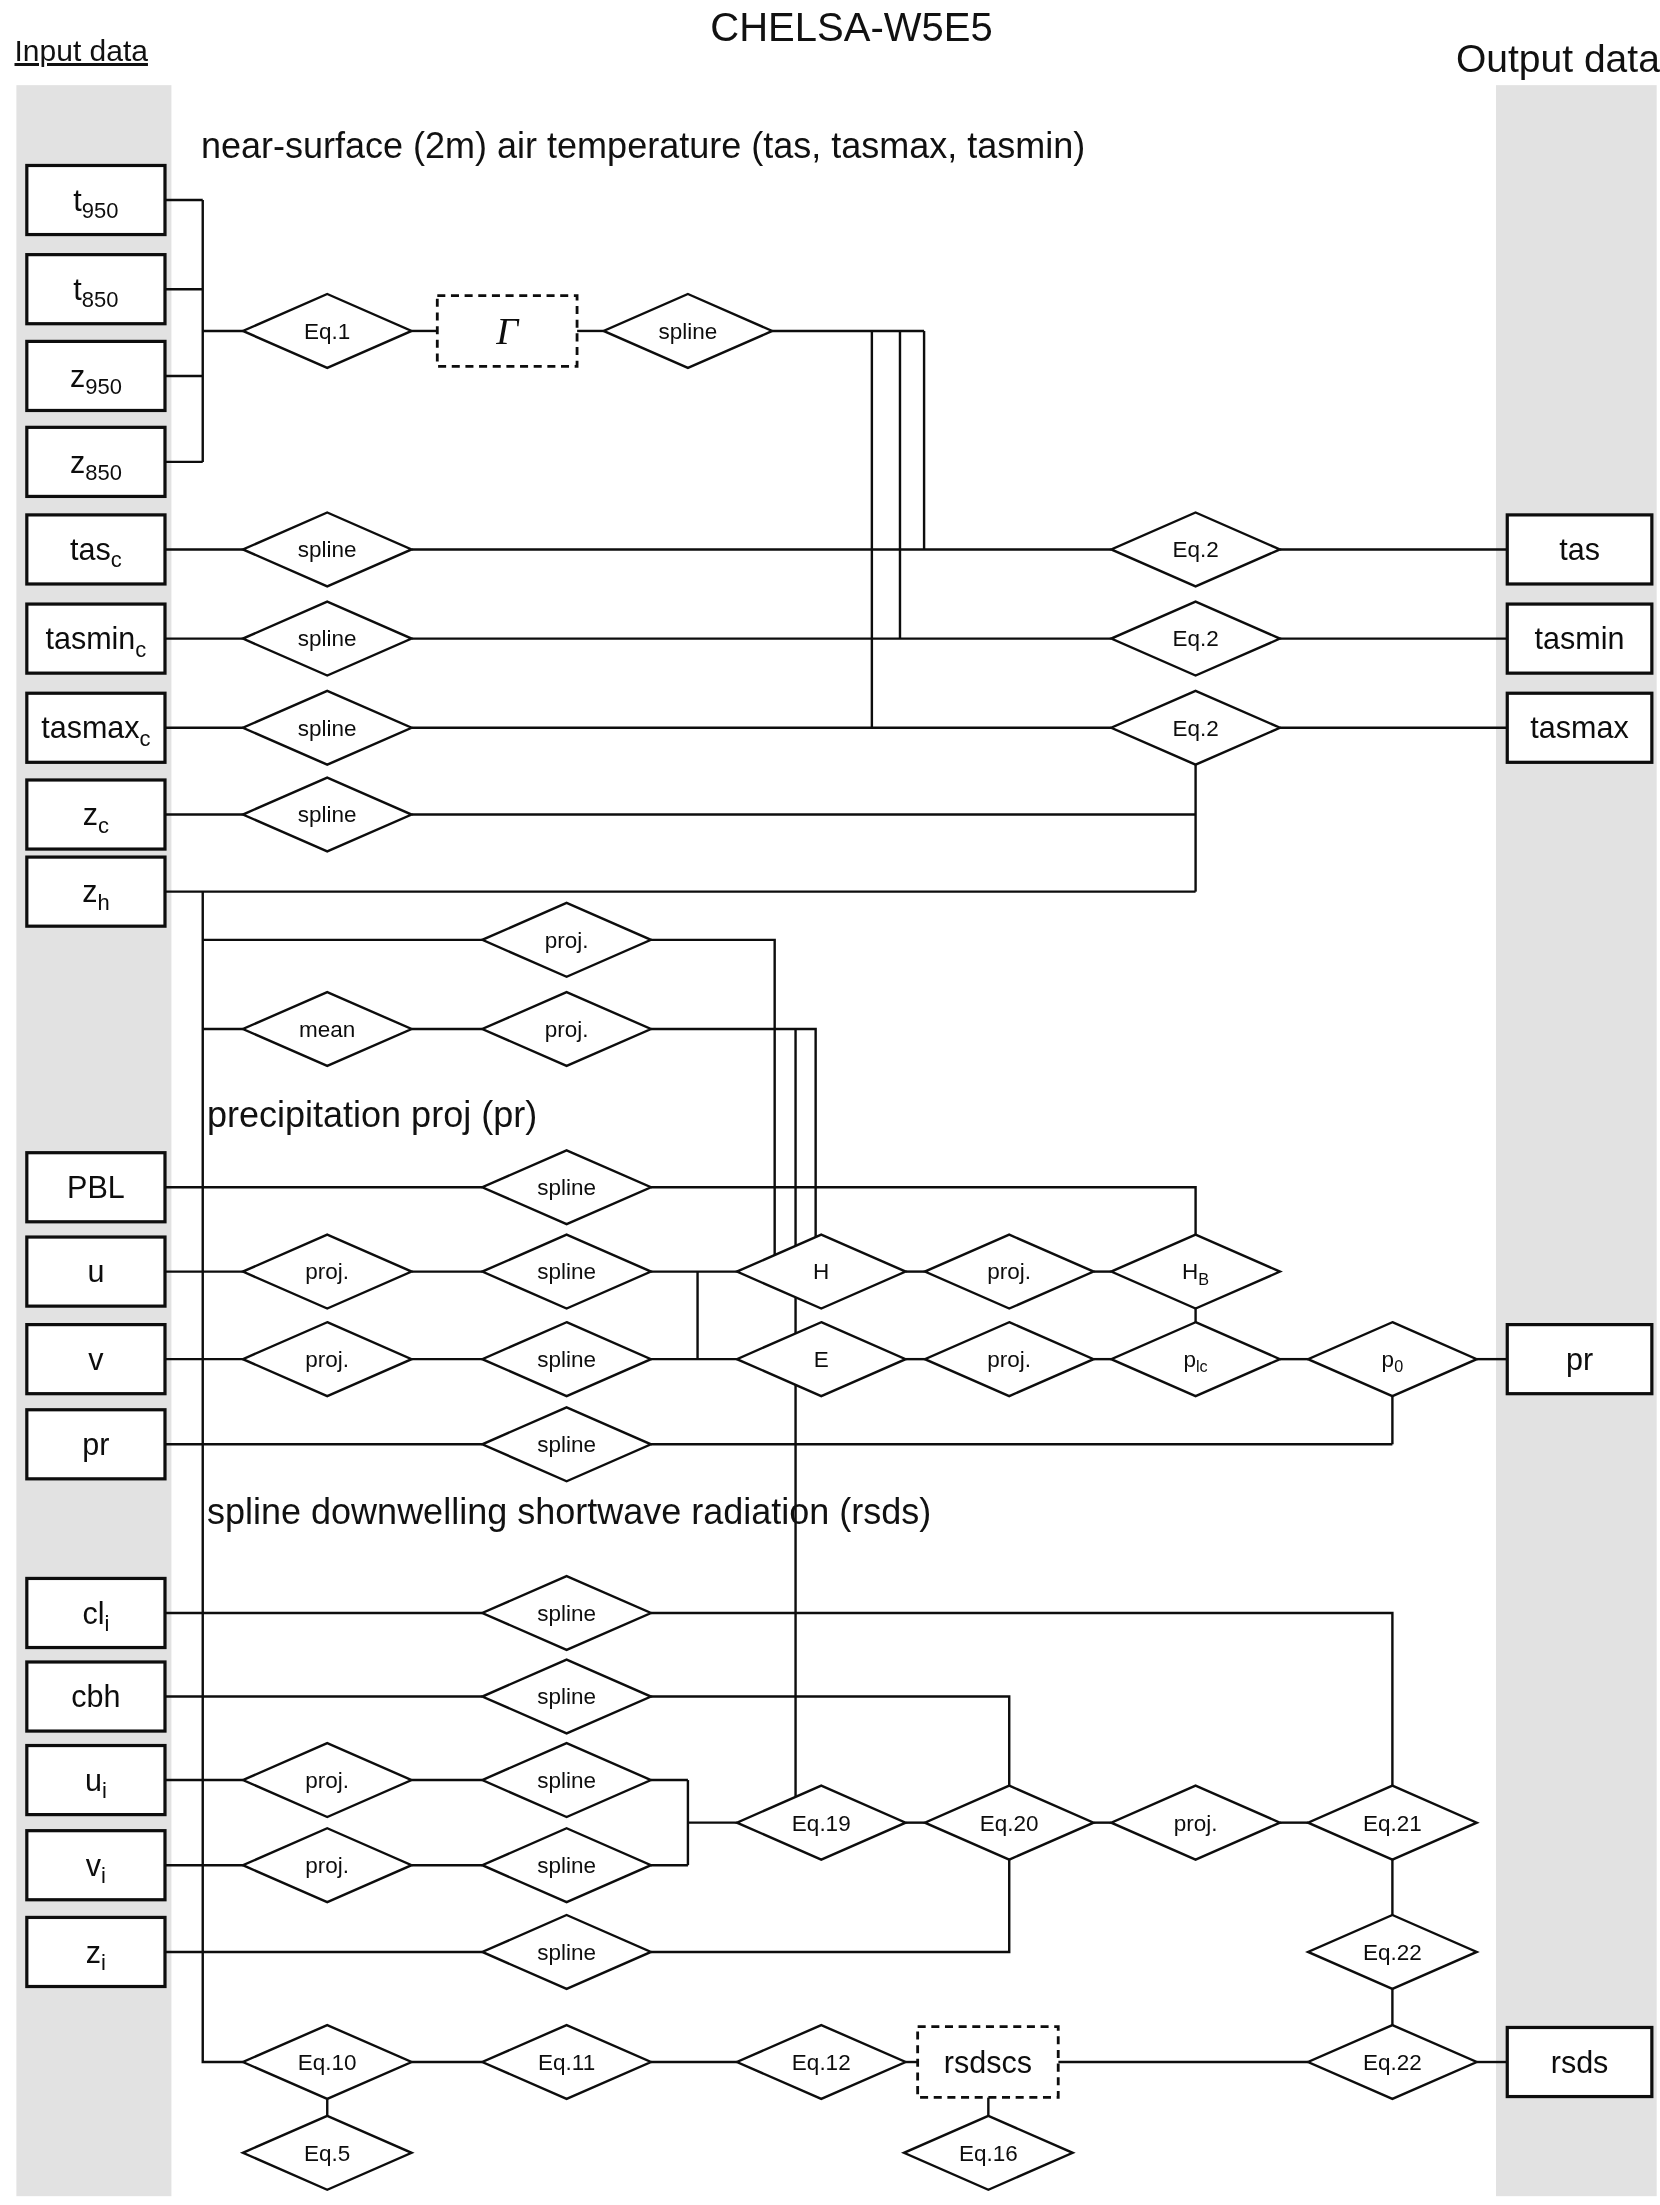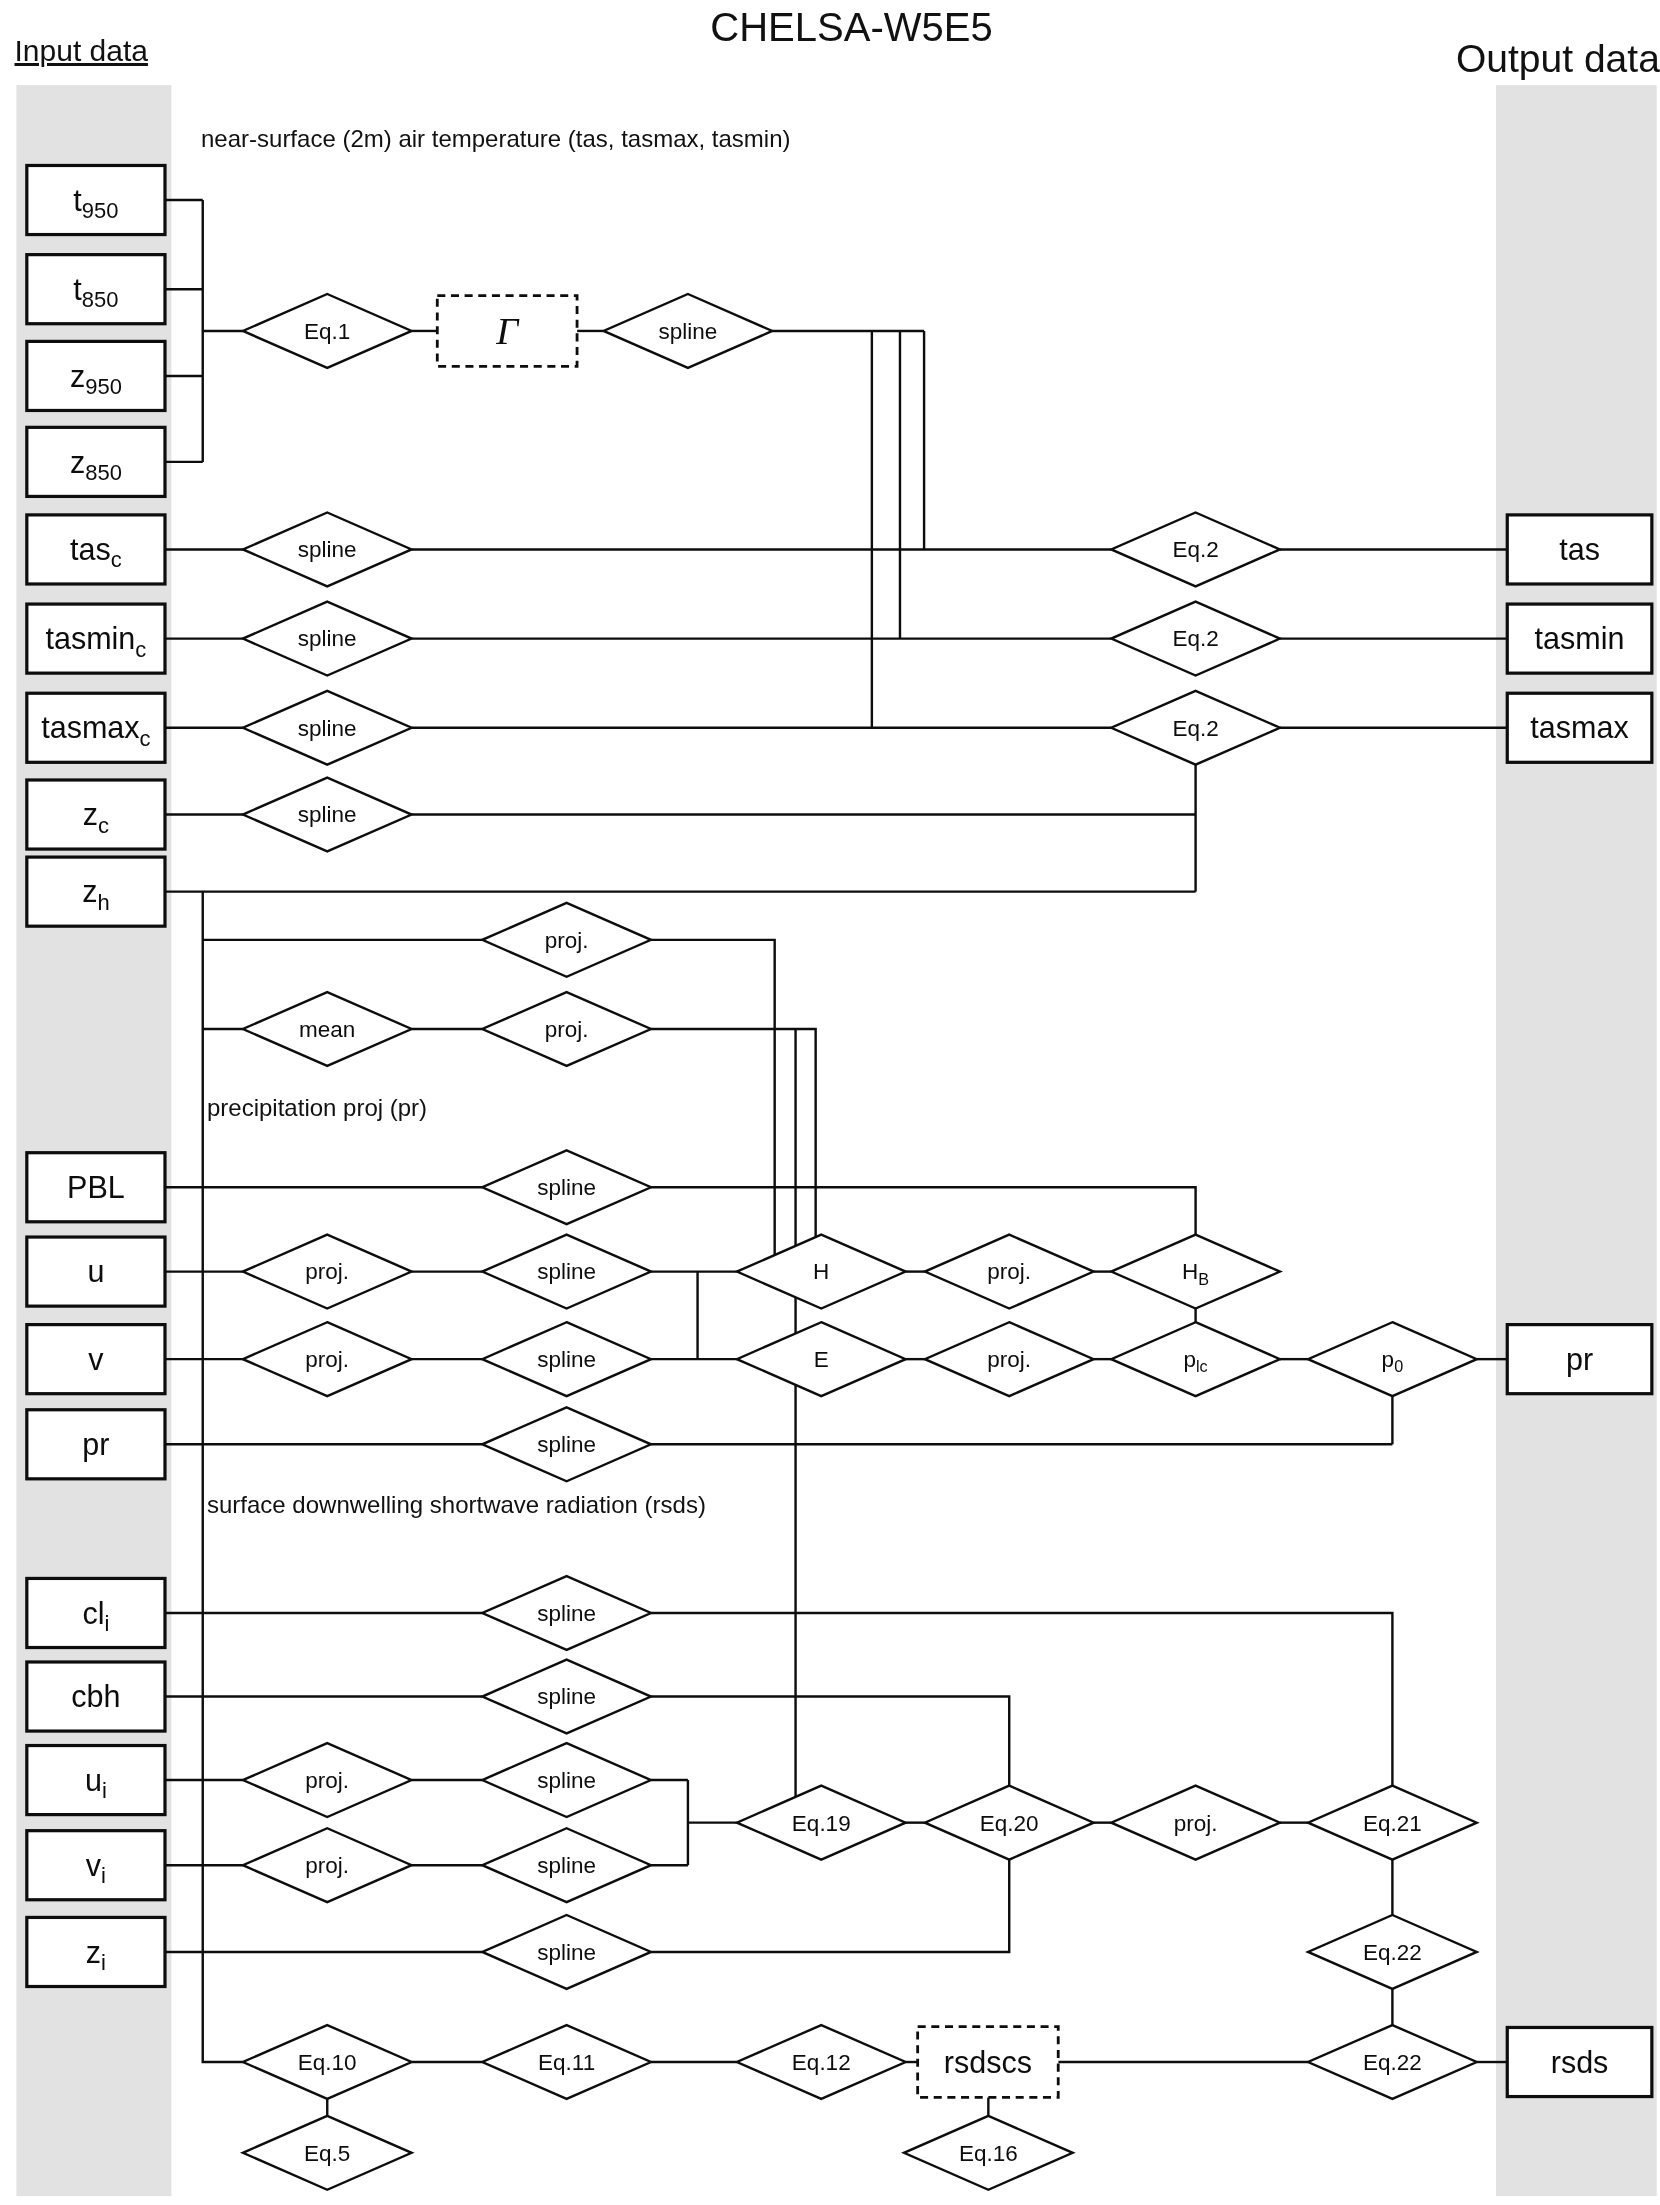--- a/index.html
+++ b/index.html
@@ -3,21 +3,21 @@
 <meta charset="utf-8">
 <style>
   html,body{margin:0;padding:0;background:#ffffff;}
   body{width:1661px;height:2205px;position:relative;font-family:"Liberation Sans","DejaVu Sans",sans-serif;color:#111;}
   #stage{position:absolute;left:0;top:0;width:1661px;height:2205px;}
   #diagram-svg{position:absolute;left:0;top:0;}
   .overlay{position:absolute;white-space:nowrap;color:#111;}
   .title{left:0;top:4.8px;width:1607px;text-align:center;font-size:40px;letter-spacing:0px;margin-left:48px;}
   .hdr-in{left:14.5px;top:34px;font-size:30px;text-decoration:underline;}
   .hdr-out{left:1456px;top:37px;width:201px;text-align:right;font-size:39px;}
-  .sec{font-size:24px;}
+  .sec{font-size:36px;}
   .sec-temp{left:201px;top:125px;}
   .sec-precip{left:207px;top:1094px;}
   .sec-rsds{left:207px;top:1491px;}
 </style>
 </head>
 <body>
 
 <div id="stage">
   <svg id="diagram-svg" width="1661" height="2205" viewBox="0 0 2067 2745" xmlns="http://www.w3.org/2000/svg">
       <rect x="20" y="106" width="193" height="2628" fill="#e2e2e2"></rect>
@@ -234,15 +234,15 @@
       <polygon points="407,2634 512,2680 407,2726 302,2680" fill="#ffffff" stroke="#0d0d0d" stroke-width="3"></polygon>
       <text x="407" y="2689.8" text-anchor="middle" font-size="28" fill="#0d0d0d" font-family="&quot;Liberation Sans&quot;,&quot;DejaVu Sans&quot;,sans-serif" font-style="normal"><tspan>Eq.5</tspan></text>
       <polygon points="1230,2634 1335,2680 1230,2726 1125,2680" fill="#ffffff" stroke="#0d0d0d" stroke-width="3"></polygon>
       <text x="1230" y="2689.8" text-anchor="middle" font-size="28" fill="#0d0d0d" font-family="&quot;Liberation Sans&quot;,&quot;DejaVu Sans&quot;,sans-serif" font-style="normal"><tspan>Eq.16</tspan></text>
     </svg>
   <div class="overlay title">CHELSA-W5E5</div>
   <div class="overlay hdr-in">Input data</div>
   <div class="overlay hdr-out">Output data</div>
   <div class="overlay sec sec-temp">near-surface (2m) air temperature (tas, tasmax, tasmin)</div>
   <div class="overlay sec sec-precip">precipitation proj (pr)</div>
-  <div class="overlay sec sec-rsds">surface downwelling shortwave radiation (rsds)</div>
+  <div class="overlay sec sec-rsds">spline downwelling shortwave radiation (rsds)</div>
 </div>
 
 
 </body></html>

